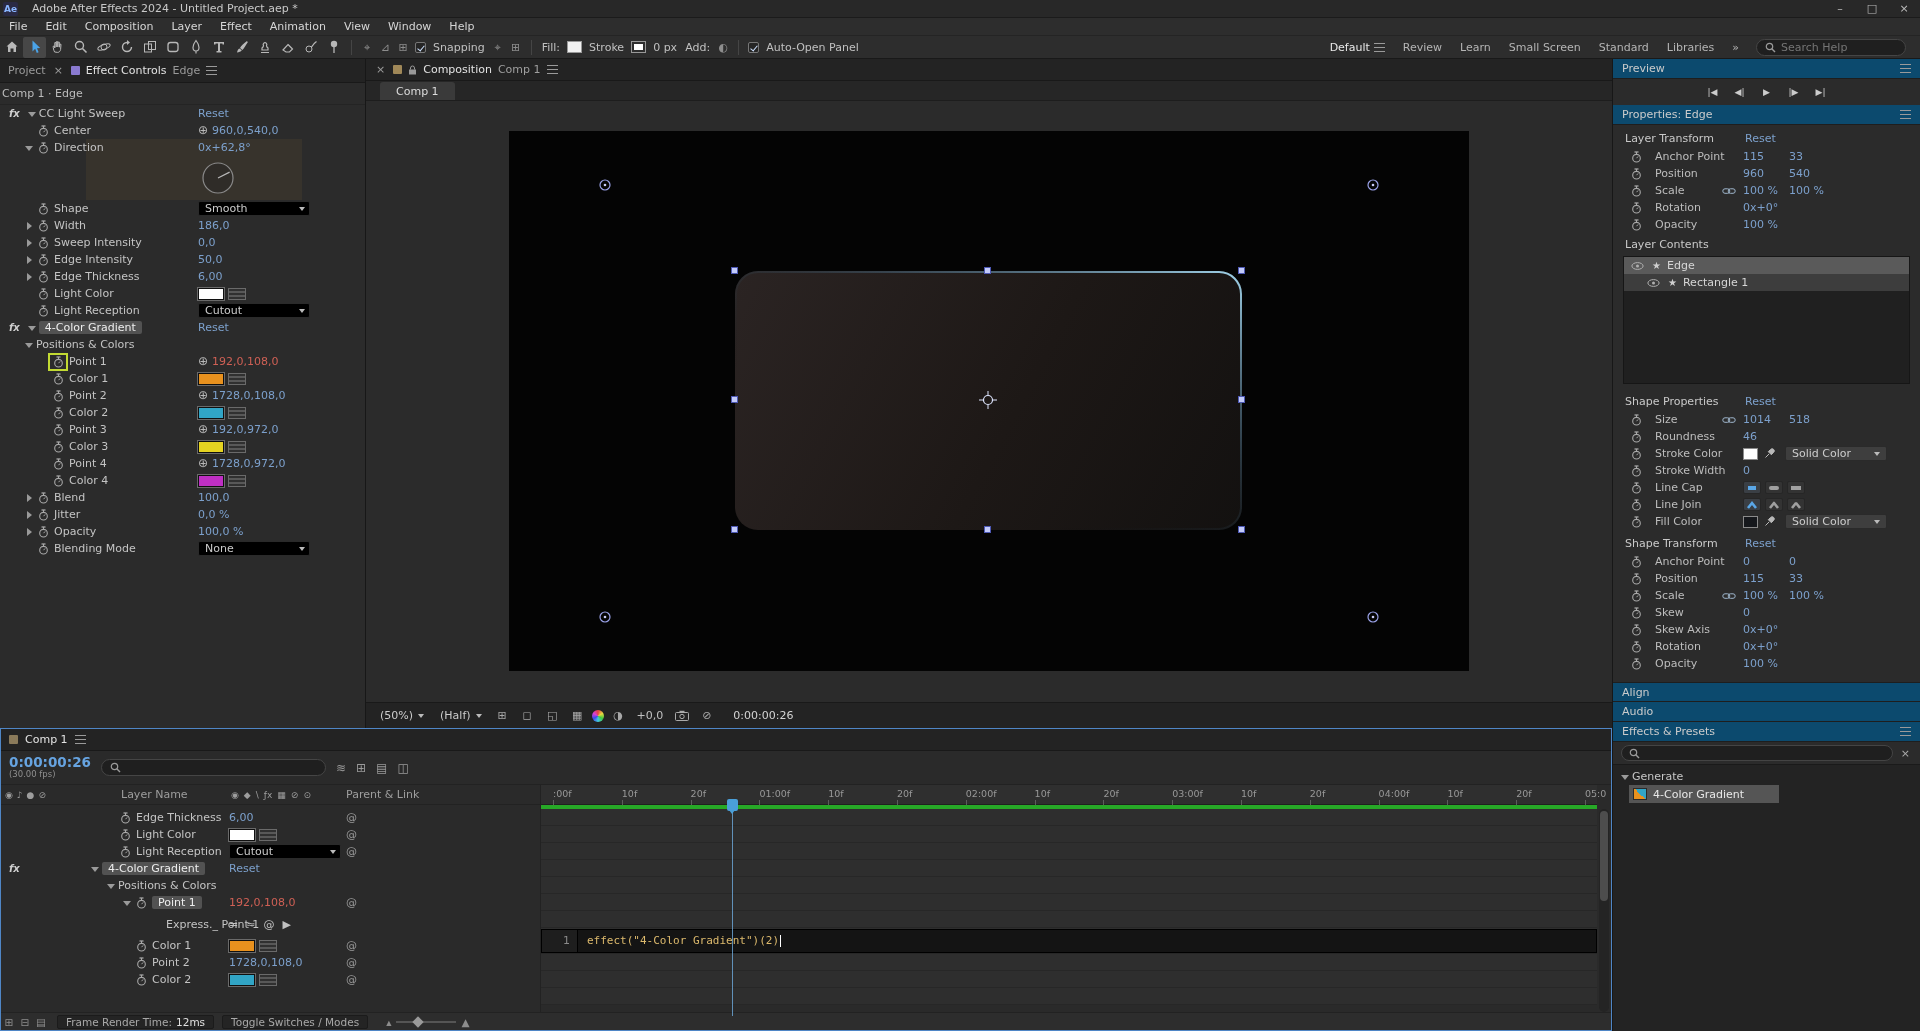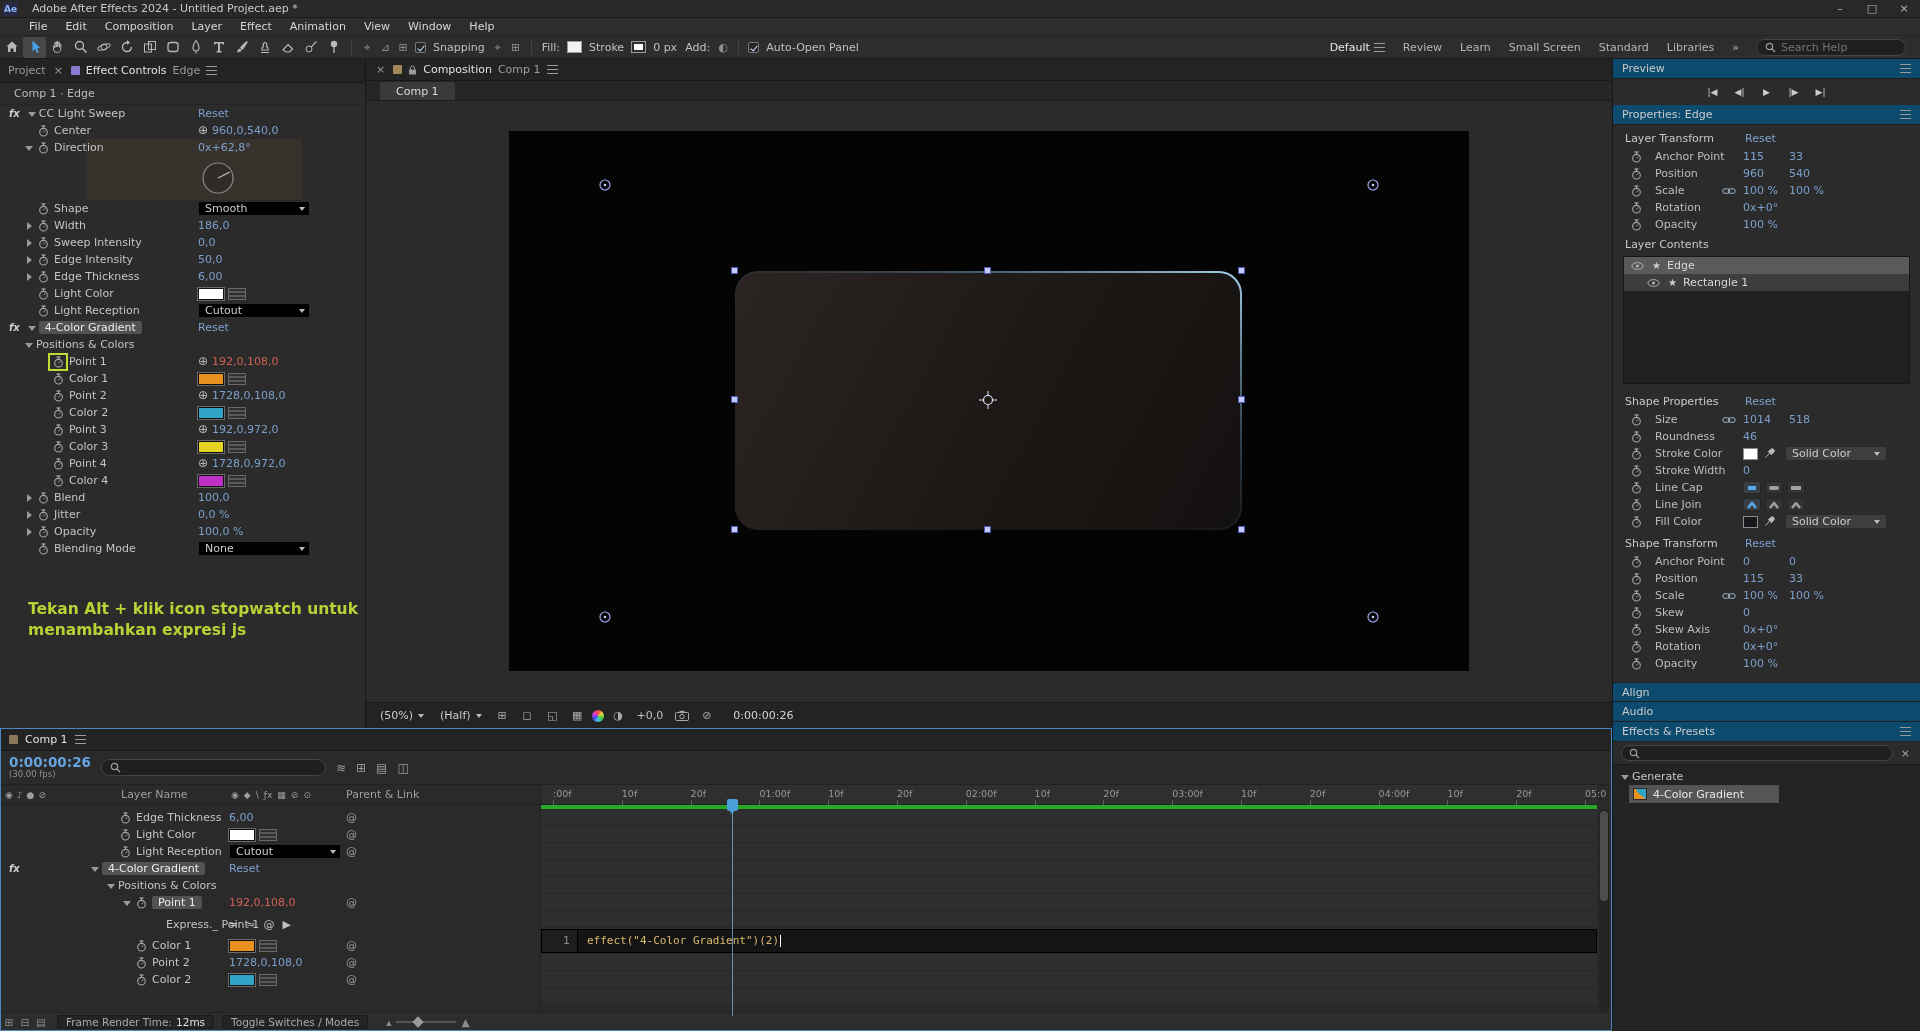--- a/index.html
+++ b/index.html
@@ -7,21 +7,21 @@
   body{background:#1d1d1d;font-family:"DejaVu Sans","Liberation Sans",sans-serif;font-size:11px;color:#c8c8c8;position:relative}
   svg{display:block}
   input{font-family:inherit}
 
   
   .titlebar{position:absolute;left:0;top:0;width:1920px;height:18px;background:#282828;display:flex;align-items:center;gap:14px;border-bottom:1px solid #1b1b1b}
   .appicon{width:15px;height:14px;margin-left:3px;background:#2a2a44;color:#8ab6ff;font-weight:bold;font-size:9px;display:flex;align-items:center;justify-content:center;border-radius:2px}
   .title{color:#c9c9c9;font-size:11px}
   .winbtns{margin-left:auto;display:flex}
   .wb{width:32px;height:17px;display:flex;align-items:center;justify-content:center;color:#bbb;font-size:11px}
-  .menubar{position:absolute;left:0;top:18px;width:1920px;height:18px;background:#2d2d2d;display:flex;align-items:center;padding-left:20px;border-bottom:1px solid #242424}
+  .menubar{position:absolute;left:0;top:18px;width:1920px;height:18px;background:#2d2d2d;display:flex;align-items:center;padding-left:0;border-bottom:1px solid #242424}
   .mi{padding:0 9px;color:#d6d6d6}
   .toolbar{position:absolute;left:0;top:36px;width:1920px;height:23px;background:#2d2d2d;border-bottom:1px solid #191919;display:flex;align-items:center;color:#bdbdbd}
   .tool{width:23px;height:21px;display:flex;align-items:center;justify-content:center;border-radius:2px}
   .tool.active{background:#474747}
   .tsep{width:1px;height:15px;background:#454545;margin:0 6px}
   .tlab{margin:6px 4px;color:#c0c0c0}
   .cb{width:11px;height:11px;border:1px solid #777;border-radius:2px;background:#252525;position:relative;margin:0 3px}
   .cb.on:after{content:"";position:absolute;left:3px;top:1px;width:3px;height:6px;border-right:1.5px solid #cfe2ff;border-bottom:1.5px solid #cfe2ff;transform:rotate(40deg)}
   .tswatch{width:15px;height:12px;border:1px solid #999;background:#f2f2f2;margin:0 3px}
   .tswatch.stroke{background:#fff;box-shadow:inset 0 0 0 2px #2d2d2d,inset 0 0 0 3px #fff}
@@ -34,21 +34,21 @@
   .searchbox input{background:transparent;border:none;outline:none;color:#ccc;font-size:11px;width:110px}
 
   
   .left-panel{position:absolute;left:0;top:59px;width:366px;height:669px;background:#2b2b2b;border-right:1px solid #171717}
   .ptabs{height:24px;background:#232323;border-bottom:1px solid #191919;display:flex;align-items:center;gap:6px;padding:0 8px}
   .ptab-dim{color:#9a9a9a}
   .tclose{color:#9a9a9a;padding:0 2px}
   .tabicon{width:9px;height:9px;border-radius:1px}
   .ptab-act{color:#e2e2e2}
   .ptab-sub{color:#9a9a9a}
-  .breadcrumb{height:22px;display:flex;align-items:center;padding-left:14px;color:#bcbcbc;border-bottom:1px solid #242424}
+  .breadcrumb{height:22px;display:flex;align-items:center;padding-left:2px;color:#bcbcbc;border-bottom:1px solid #242424}
   .ecrow{position:relative;height:17px;display:flex;align-items:center;color:#c4c4c4}
   .ecrow.hlarea{background:linear-gradient(90deg,transparent 86px,#37332c 86px,#37332c 302px,transparent 302px)}
   .dialrow{height:44px}
   .dialrow svg{margin-left:197px}
   .twirl{width:13px;height:12px;position:relative;flex:none}
   .twirl.open:after{content:"";position:absolute;left:2px;top:4px;border-left:4px solid transparent;border-right:4px solid transparent;border-top:5px solid #9a9a9a}
   .twirl.closed:after{content:"";position:absolute;left:4px;top:2px;border-top:4px solid transparent;border-bottom:4px solid transparent;border-left:5px solid #9a9a9a}
   .fxbadge{font-style:italic;font-weight:bold;color:#cfcfcf;font-size:10px;margin:0 6px 0 1px}
   .stopwatch{width:14px;margin-right:4px;display:flex;justify-content:center;flex:none}
   .hlsw{outline:2px solid #c2da33;outline-offset:1px}
@@ -681,21 +681,20 @@
         </span>
         <span class="lbl">Blending Mode</span>
         <span class="val">
           <span class="ddbox">
             <span>None</span>
             <span class="caret"></span>
           </span>
         </span>
       </div>
     </div>
-  <div class="annot">Tekan Alt + klik icon stopwatch untuk menambahkan expresi js</div>
 </div>
 
 <div class="center-panel">
   <div class="vtabs" id="comp-tabs">
       <span class="tclose">×</span>
       <span class="tabicon" style="background: rgb(160, 136, 88);"></span>
       <span>
         <svg width="9" height="10" viewBox="0 0 9 10">
           <rect x="1" y="4.5" width="7" height="5" fill="#999"></rect>
           <path d="M2.5 4.5 V3 A2 2 0 0 1 6.5 3 V4.5" fill="none" stroke="#999"></path>

